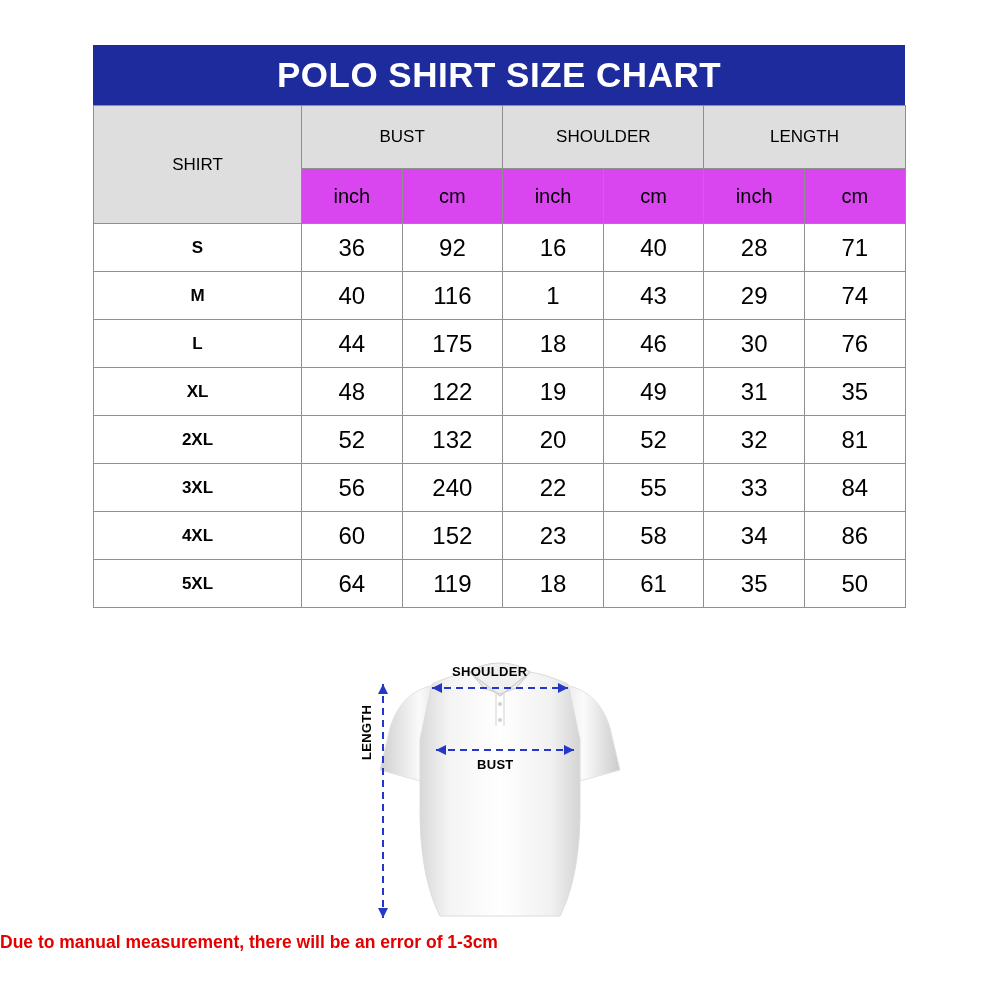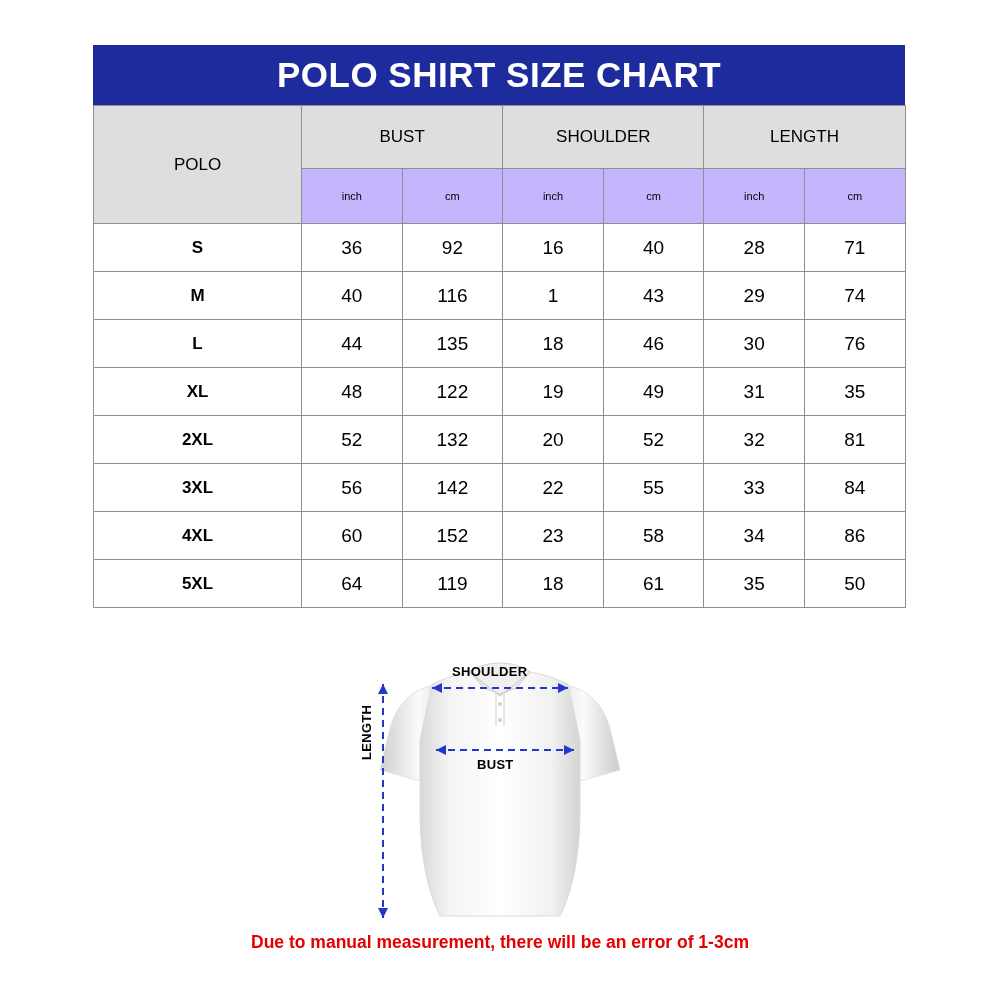--- a/index.html
+++ b/index.html
@@ -59,29 +59,29 @@
   }
 
   .hdr-row td {
     background: #dedede;
     font-size: 17px;
     font-weight: bold;
     height: 62px;
   }
 
   .unit-row td {
-    background: #c4b5fd;
-    font-size: 11px;
+    background: #d946ef;
+    font-size: 20px;
     font-weight: bold;
     height: 54px;
   }
 
   .data-row td {
     height: 47px;
-    font-size: 19px;
+    font-size: 24px;
     background: #ffffff;
   }
 
   .data-row td.size-cell {
     font-weight: bold;
     font-size: 17px;
   }
 
   
   col.c-size  { width: 208px; }
@@ -94,21 +94,21 @@
     top: 630px;
     width: 1000px;
     height: 310px;
   }
 
   .note {
     position: absolute;
     left: 0;
     top: 932px;
     width: 1000px;
-    text-align: center;
+    text-align: left;
     color: #e50000;
     font-size: 17.5px;
     font-weight: bold;
   }
 
   .lbl {
     position: absolute;
     font-size: 13px;
     font-weight: bold;
     color: #000;
@@ -138,21 +138,21 @@
         <col class="c-size">
         <col class="c-num">
           <col class="c-num">
         <col class="c-num">
           <col class="c-num">
         <col class="c-num">
           <col class="c-num">
       </colgroup>
       <tbody>
         <tr class="hdr-row">
-          <td rowspan="2">POLO</td>
+          <td rowspan="2">SHIRT</td>
           <td colspan="2">BUST</td>
           <td colspan="2">SHOULDER</td>
           <td colspan="2">LENGTH</td>
         </tr>
         <tr class="unit-row">
           <td>inch</td>
           <td>cm</td>
           <td>inch</td>
           <td>cm</td>
           <td>inch</td>
@@ -173,21 +173,21 @@
           <td>40</td>
           <td>116</td>
           <td>1</td>
           <td>43</td>
           <td>29</td>
           <td>74</td>
         </tr>
         <tr class="data-row">
           <td class="size-cell">L</td>
           <td>44</td>
-          <td>135</td>
+          <td>175</td>
           <td>18</td>
           <td>46</td>
           <td>30</td>
           <td>76</td>
         </tr>
         <tr class="data-row">
           <td class="size-cell">XL</td>
           <td>48</td>
           <td>122</td>
           <td>19</td>
@@ -200,21 +200,21 @@
           <td>52</td>
           <td>132</td>
           <td>20</td>
           <td>52</td>
           <td>32</td>
           <td>81</td>
         </tr>
         <tr class="data-row">
           <td class="size-cell">3XL</td>
           <td>56</td>
-          <td>142</td>
+          <td>240</td>
           <td>22</td>
           <td>55</td>
           <td>33</td>
           <td>84</td>
         </tr>
         <tr class="data-row">
           <td class="size-cell">4XL</td>
           <td>60</td>
           <td>152</td>
           <td>23</td>

